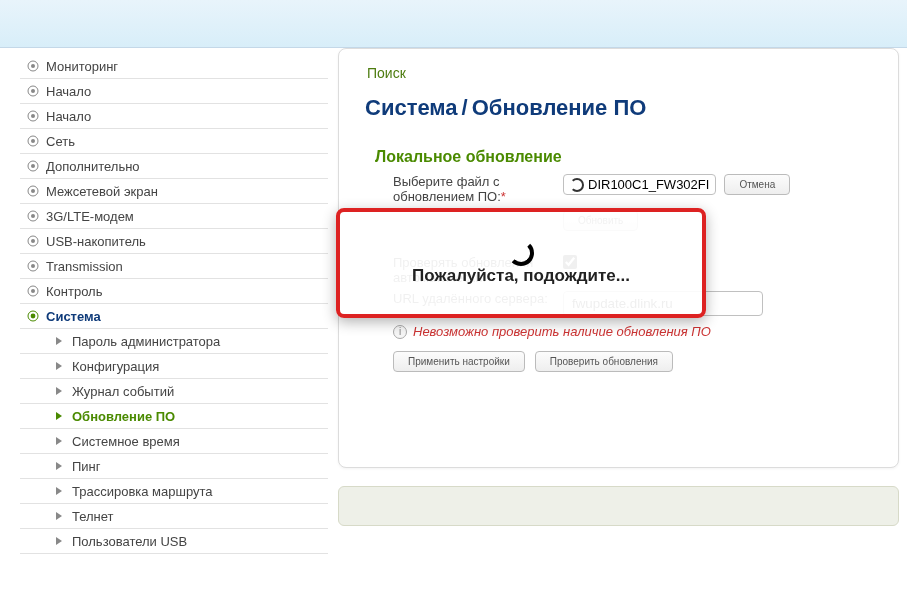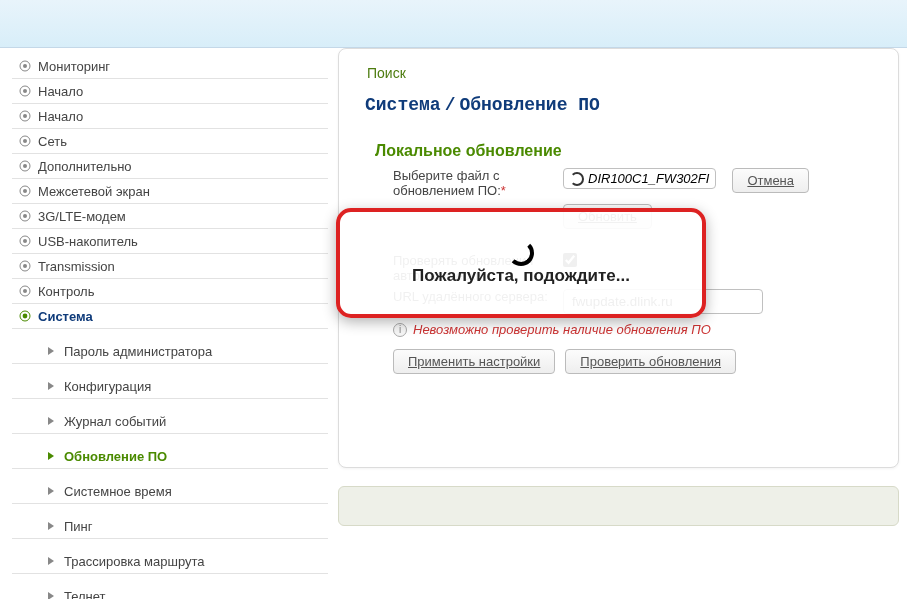--- a/index.html
+++ b/index.html
@@ -17,32 +17,32 @@
   background: linear-gradient(#e8f4fb, #d8eef9);
   border-bottom: 1px solid #c4d8e8;
 }
 .layout {
   display: flex;
   height: calc(599px - 48px);
 }
 .sidebar {
   width: 328px;
   background: #fff;
-  padding: 6px 0 0 12px;
+  padding: 6px 0 0 20px;
 }
 .side-item {
   display: flex;
   align-items: center;
   height: 25px;
   border-bottom: 1px solid #e2e2e2;
   padding-left: 6px;
   color: #444;
   cursor: pointer;
 }
-.side-item.child { padding-left: 32px; margin-top: 10px; }
+.side-item.child { padding-left: 32px; }
 .side-item.expanded { font-weight: bold; color: #0f3b7a; }
 .side-item.active { color: #4a8a00; font-weight: bold; }
 .bullet {
   width: 14px; height: 14px;
   display: inline-flex; align-items: center; justify-content: center;
   margin-right: 6px;
 }
 .bullet svg { width: 12px; height: 12px; }
 .content {
   flex: 1;
@@ -56,25 +56,24 @@
   min-height: 420px;
   box-shadow: 0 1px 3px rgba(0,0,0,.05);
 }
 .search {
   color: #4d7c0f;
   font-size: 14px;
   padding: 4px 0 14px 2px;
 }
 .breadcrumb {
   color: #0f3b7a;
-  font-size: 18px;
+  font-size: 22px;
   font-weight: bold;
   padding-bottom: 16px;
   border-bottom: 1px solid transparent;
-  font-family: Liberation Mono, monospace;
 }
 .breadcrumb .slash { color: #0f3b7a; font-weight: bold; margin: 0 4px; }
 .section-title {
   color: #4a8a00;
   font-weight: bold;
   font-size: 16px;
   margin: 10px 0 8px 10px;
 }
 .row {
   display: flex;
@@ -83,34 +82,32 @@
 }
 .row .lbl { width: 170px; color: #444; }
 .row .lbl .req { color: #c33; }
 .btn {
   border: 1px solid #bbb;
   background: linear-gradient(#fcfcfc,#eee);
   border-radius: 4px;
   padding: 4px 14px;
   color: #555;
   cursor: pointer;
-  font-size: 13px;
-  text-decoration: underline;
+  font-size: 10px;
 }
 .file-box {
   border: 1px solid #c0c0c0;
   border-radius: 4px;
   padding: 2px 6px;
   background: #fff;
   display: inline-flex;
   align-items: center;
   gap: 4px;
-  margin-right: 16px;
+  margin-right: 8px;
   min-width: 150px;
-  font-style: italic;
 }
 .spin {
   width: 14px; height: 14px;
   border: 2px solid #333;
   border-left-color: transparent;
   border-radius: 50%;
   display: inline-block;
 }
 .text-input {
   border: 1px solid #c0c0c0;
@@ -147,21 +144,21 @@
   border: 1px solid #d7dac8;
   border-radius: 6px;
   width: calc(100%);
 }
 .modal {
   position: absolute;
   left: 336px; top: 208px;
   width: 370px; height: 110px;
   background: rgba(255,255,255,.92);
   border: 4px solid #d22;
-  border-radius: 15px;
+  border-radius: 8px;
   box-shadow: 0 4px 14px rgba(0,0,0,.3);
   display: flex;
   flex-direction: column;
   align-items: center;
   justify-content: center;
   gap: 0;
 }
 .modal .spinbig {
   width: 26px; height: 26px;
   border: 4px solid #000;

